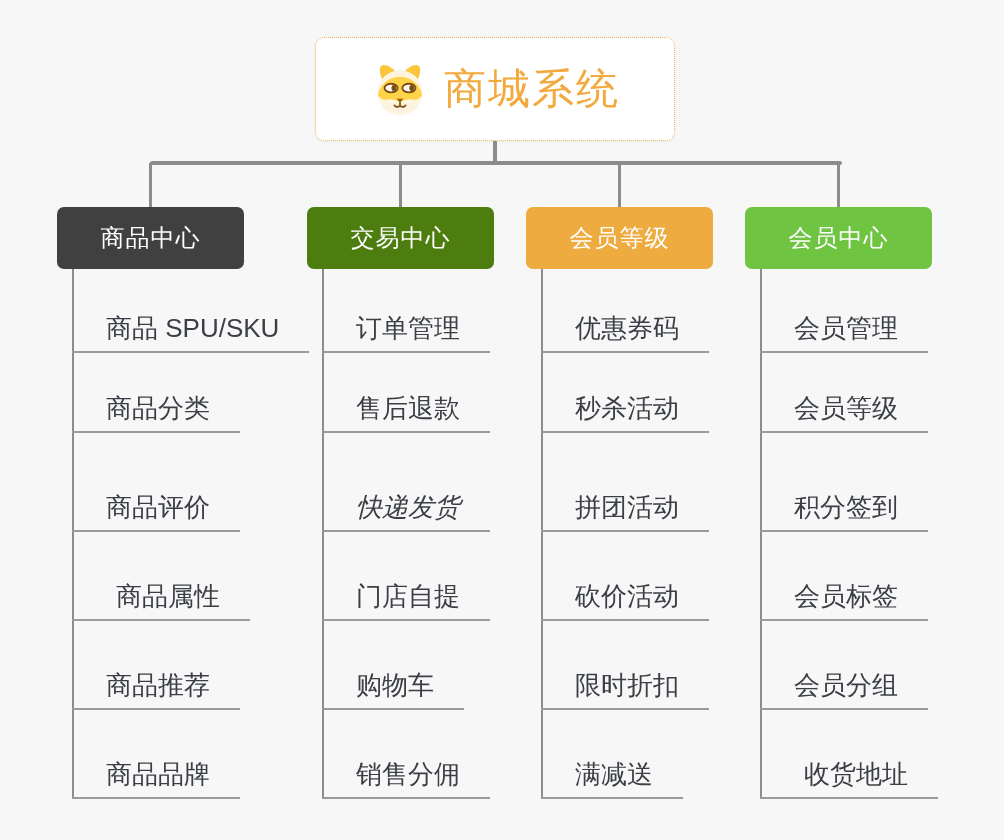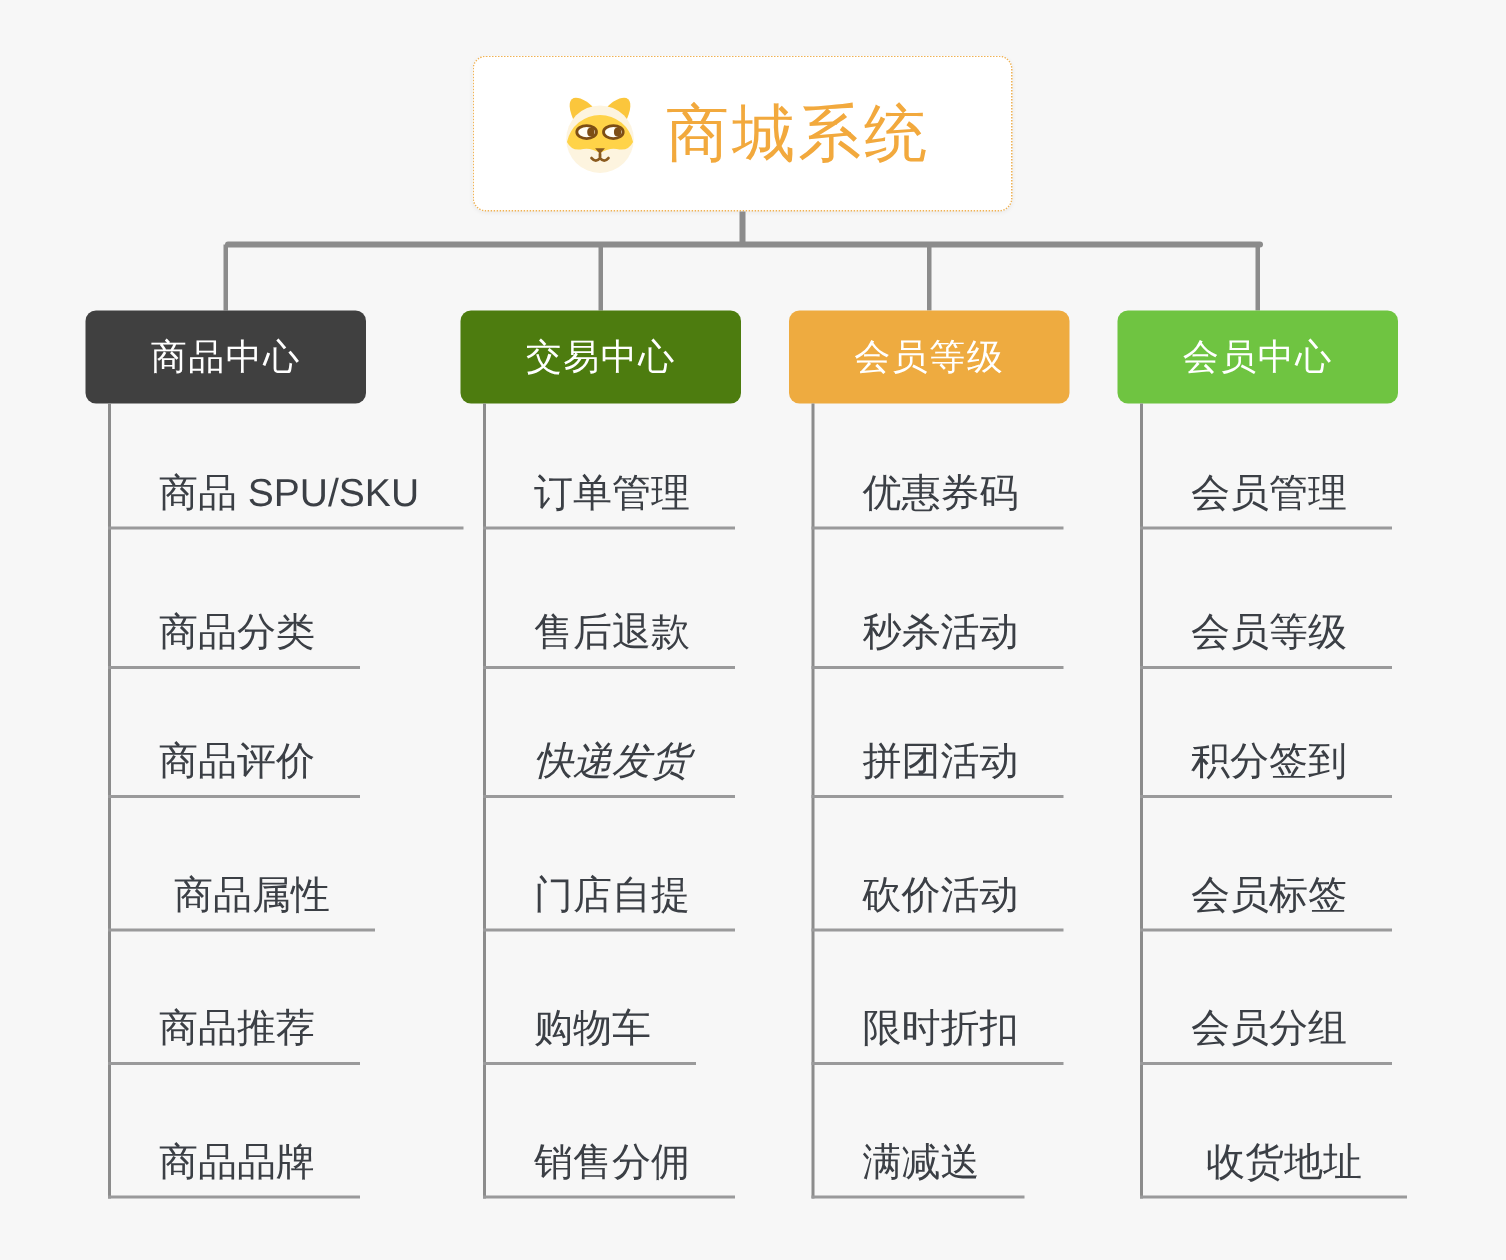--- a/index.html
+++ b/index.html
@@ -65,21 +65,21 @@
     position:absolute;left:15px;
     transform:translateY(-100%);
     padding:0 30px 9px 34px;
     border-bottom:2px solid #9a9a9b;
     white-space:nowrap;
     cursor:pointer;
   }
   .leaf span{
     font-size:26px;color:#3b3f45;line-height:27px;
   }
-  .lt-1{top:146px;} .lt-2{top:239px;} .lt-3{top:325px;}
+  .lt-1{top:146px;} .lt-2{top:226px;} .lt-3{top:325px;}
   .lt-4{top:414px;} .lt-5{top:503px;} .lt-6{top:592px;}
 </style>
 </head>
 <body>
 
 <div class="canvas">
 
   <div class="root-node" style="border-color: rgb(240, 178, 84); background-color: rgb(255, 255, 255);">
     <span class="dog">
       <svg viewBox="0 0 64 60" xmlns="http://www.w3.org/2000/svg">

